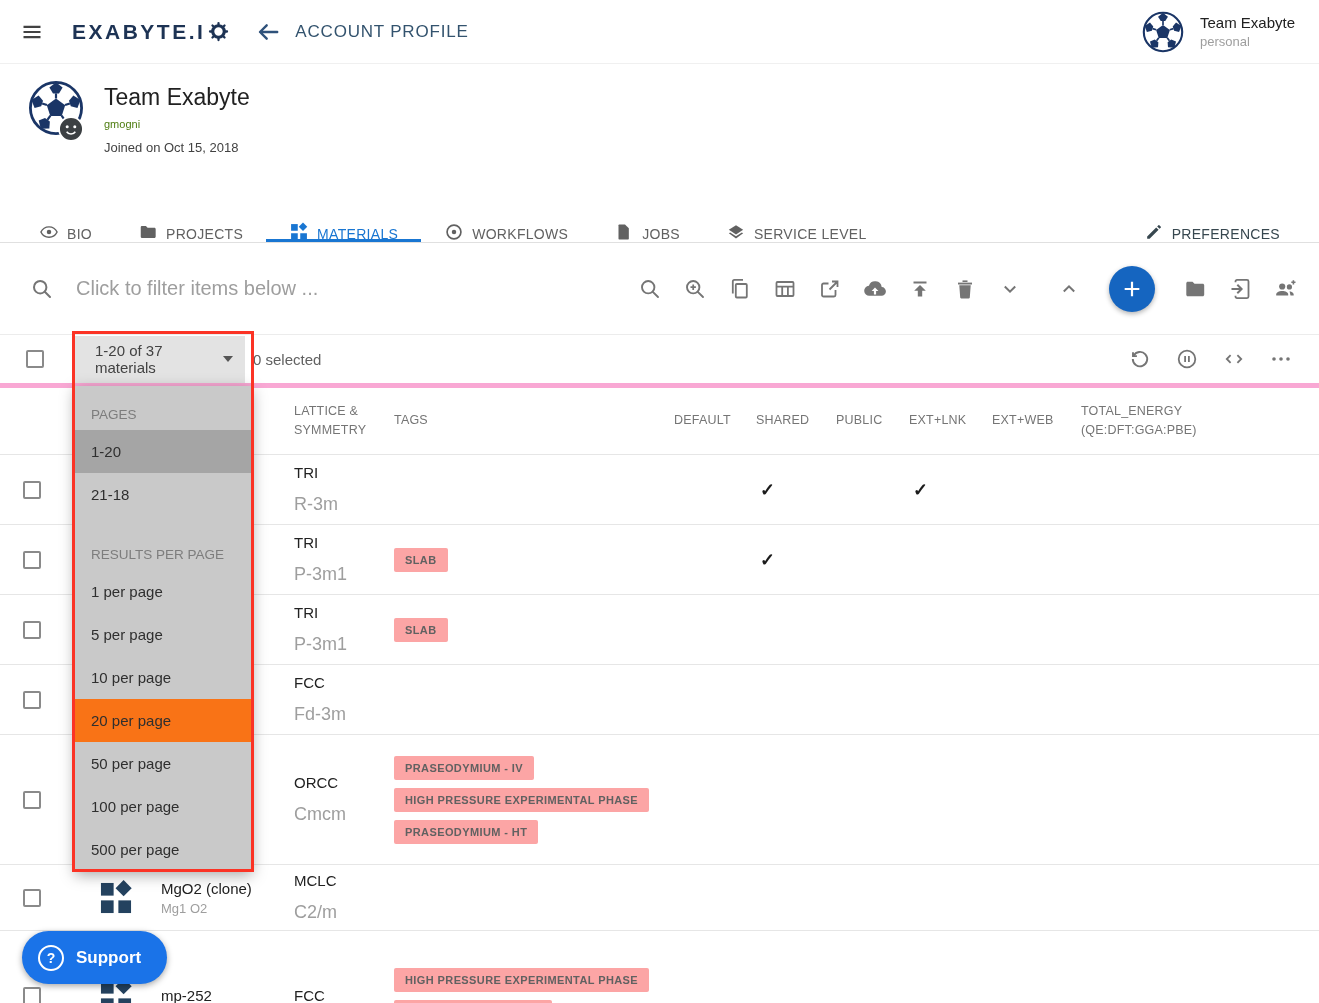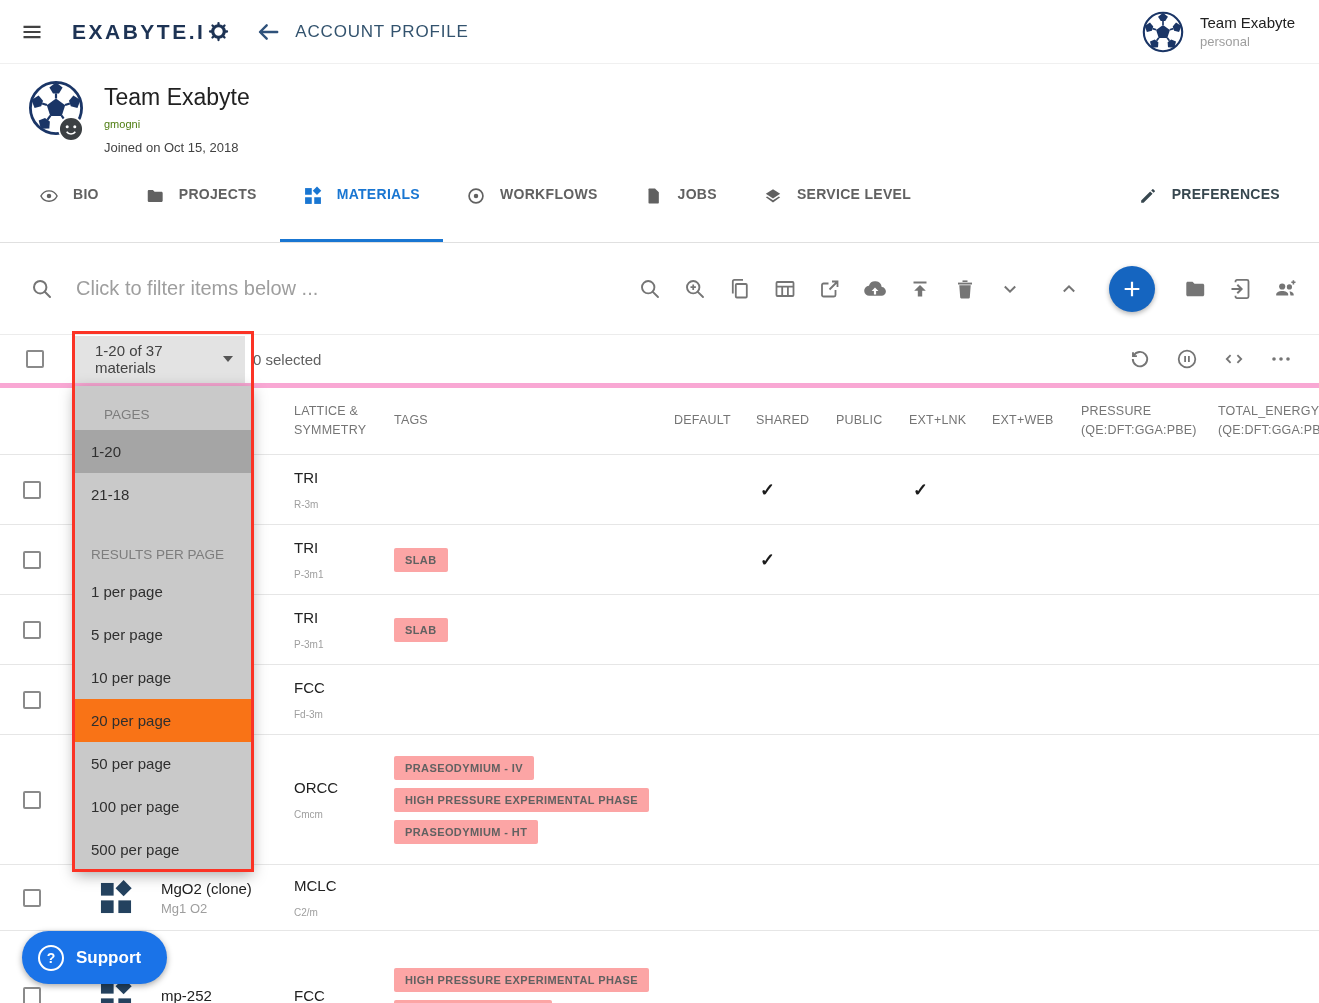--- a/index.html
+++ b/index.html
@@ -22,21 +22,21 @@
   
   .profile { position:absolute; top:64px; left:0; right:0; height:122px; }
   .profile .ball { position:absolute; left:28px; top:16px; width:56px; height:56px; }
   .face-badge { position:absolute; left:58px; top:52px; width:26px; height:26px; }
   .profile-name { position:absolute; left:104px; top:20px; font-size:23px; font-weight:400; color:#212121; }
   .profile-user { position:absolute; left:104px; top:54px; font-size:11px; color:#4d7c0f; }
   .profile-joined { position:absolute; left:104px; top:76px; font-size:13px; color:#424242; }
 
   
   .tabs { position:absolute; top:186px; left:0; right:0; height:57px; border-bottom:1px solid #e0e0e0; display:flex; align-items:stretch; padding:0 16px; }
-  .tab { display:flex; align-items:flex-start; gap:14px; padding:0 23px; font-size:14px; font-weight:700; letter-spacing:.3px; color:#616161; cursor:pointer; }
+  .tab { display:flex; align-items:flex-end; gap:8px; padding:0 23px; font-size:14px; font-weight:400; letter-spacing:.3px; color:#616161; cursor:pointer; }
   .tab svg { width:20px; height:20px; color:#616161; }
   .tab.active { color:#1976d2; box-shadow:inset 0 -3px 0 #1976d2; }
   .tab.active svg { color:#1976d2; }
   .tabs-spacer { flex:1; }
   .tab.pref { color:#37474f; }
   .tab.pref svg { color:#37474f; }
 
   
   .filterbar { position:absolute; top:243px; left:0; right:0; height:92px; border-bottom:1px solid #ececec; display:flex; align-items:center; padding:0 22px 0 30px; }
   .filterbar .search { width:24px; height:24px; color:#757575; }
@@ -62,31 +62,31 @@
   .thead { height:67px; color:#757575; font-size:12.5px; letter-spacing:.2px; border-bottom:1px solid #e6e6e6; }
   .th { padding-right:18px; line-height:1.55; }
   .trow { border-bottom:1px solid #e6e6e6; }
   .h70 { height:70px; } .h130 { height:130px; } .h66 { height:66px; }
   .cell-check { display:flex; justify-content:center; }
   .name-cell { display:flex; align-items:center; gap:26px; padding-left:33px; }
   .name-cell svg { width:38px; height:38px; color:#24425f; flex:none; }
   .name-main { font-size:15px; color:#212121; }
   .name-sub { font-size:13px; color:#9e9e9e; margin-top:4px; }
   .lattice-main { font-size:15px; color:#212121; }
-  .lattice-sub { font-size:10px; color:#9e9e9e; margin-top:13px; }
+  .lattice-sub { font-size:18px; color:#9e9e9e; margin-top:13px; }
   .tags-cell { display:flex; flex-direction:column; align-items:flex-start; gap:8px; padding:8px 0; }
   .tag { background:#fca5a5; color:#616161; font-size:11px; font-weight:700; letter-spacing:.4px; padding:6px 11px; border-radius:2px; white-space:nowrap; }
   .tag:empty { display:none; }
   .cell-flag { padding-left:4px; }
   .checkmark { font-size:18px; font-weight:700; color:#1b1b1b; }
 
   
   .menu { position:absolute; left:75px; top:386px; width:177px; height:485px; background:#c9c9c9; box-shadow:0 4px 14px rgba(0,0,0,.35); z-index:40; }
   .mh { color:#7d7d7d; font-size:13.5px; padding:0 16px 8px; display:flex; align-items:flex-end; }
-  .mh1 { height:44px;margin-left:13px; } .mh2 { height:54px; }
+  .mh1 { height:44px; } .mh2 { height:54px; }
   .menu ul { list-style:none; }
   .menu li { height:43px; display:flex; align-items:center; padding:0 16px; font-size:15px; color:#2f2f2f; cursor:pointer; }
   .menu li.sel-dark { background:#a5a5a5; }
   .menu li.sel-mid { background:#f97316; }
 
   
   .annotation { position:absolute; left:72px; top:331px; width:182px; height:541px; border:3px solid #fb3325; z-index:60; pointer-events:none; }
 
   
   .support { position:absolute; left:22px; top:931px; height:53px; border-radius:27px; background:#1a73e8; color:#fff; display:flex; align-items:center; gap:12px; padding:0 26px 0 16px; font-size:17px; font-weight:700; z-index:70; box-shadow:0 2px 6px rgba(0,0,0,.35); border:none; cursor:pointer; font-family:"Liberation Sans", sans-serif; }
@@ -328,21 +328,20 @@
   <div class="thead">
     <div class="th"></div>
     <div class="th"></div>
     <div class="th">LATTICE &amp; SYMMETRY</div>
     <div class="th">TAGS</div>
     <div class="th">DEFAULT</div>
     <div class="th">SHARED</div>
     <div class="th">PUBLIC</div>
     <div class="th">EXT+LNK</div>
     <div class="th">EXT+WEB</div>
-    <div class="th">PRESSURE (QE:DFT:GGA:PBE)</div>
     <div class="th">TOTAL_ENERGY (QE:DFT:GGA:PBE)</div>
   </div>
 
   <div class="trow h70">
     <div class="cell-check">
         <span class="checkbox"></span>
       </div>
     <div class="name-cell"></div>
     <div>
         <div class="lattice-main">TRI</div>

